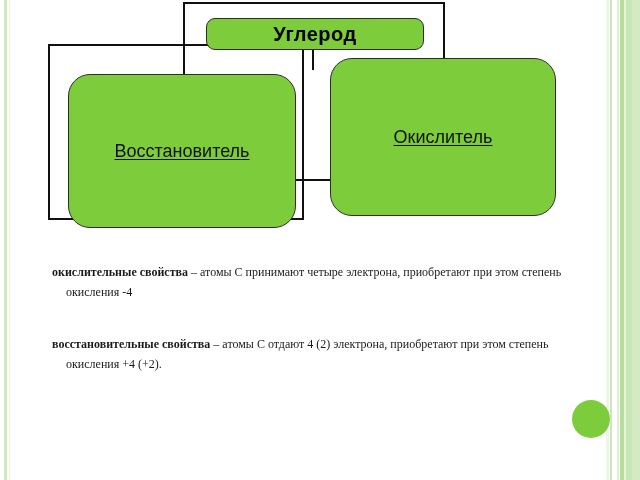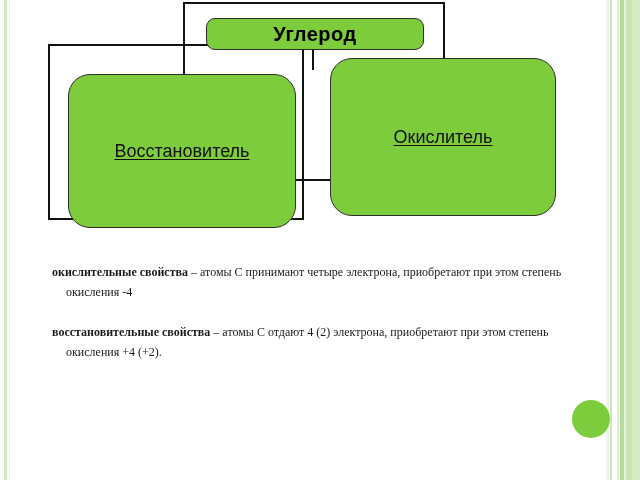--- a/index.html
+++ b/index.html
@@ -82,21 +82,21 @@
   }
   .para {
     font-size: 12px;
     line-height: 20px;
     color: #1a1a1a;
     text-indent: -14px;
     padding-left: 14px;
     margin: 0;
   }
   .para + .para {
-    margin-top: 20px;
+    margin-top: 32px;
   }
   .para b {
     font-weight: bold;
   }
 
   
   .corner-dot {
     position: absolute;
     border-radius: 50%;
     background: #7dcc3c;

